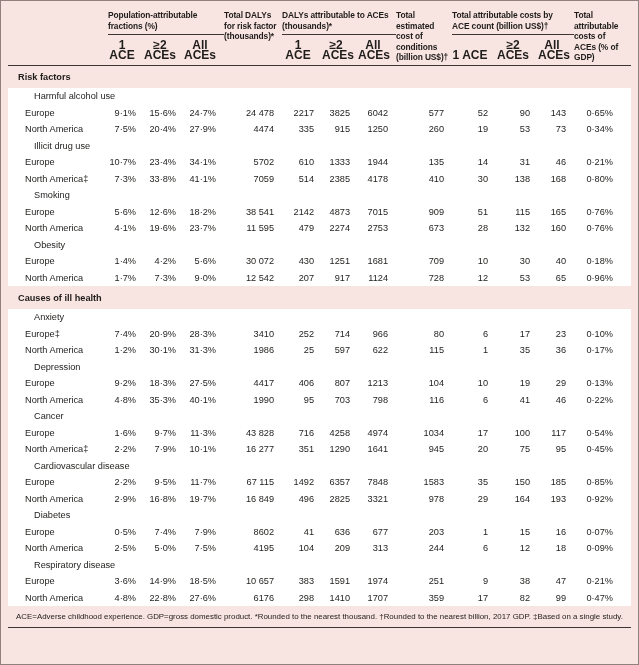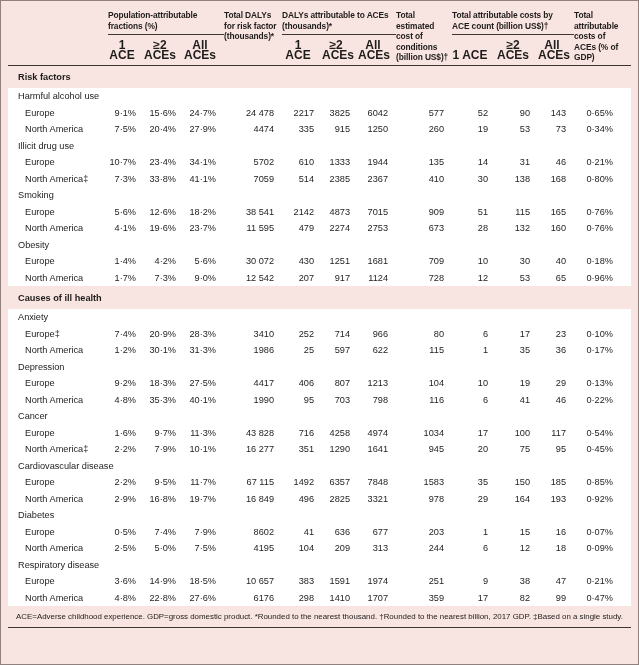--- a/index.html
+++ b/index.html
@@ -50,21 +50,21 @@
     vertical-align:middle;
     padding:0;
     box-sizing:border-box;
   }
   tr.r-section td {
     font-weight:700;
     height:23px;
     padding-left:10px;
   }
   tr.r-group td, tr.r-data td { background:var(--row_bg,#ffffff); }
-  tr.r-group td { height:16.5px; padding-left:10px; }
+  tr.r-group td { height:16.5px; padding-left:26px; }
   tr.r-data td { height:16.5px; }
   td.c-label { padding-left:17px;margin-top:48px; }
   td.c-num { text-align:right; padding-right:8px; }
   td.c-gdp { padding-right:18px; }
   
   .footnote {
     font-size:7.9px;
     line-height:9.5px;
     color:var(--text,#1f1d1b);
     padding:6px 3px 5px 3px;
@@ -181,21 +181,21 @@
           <td class="c-num c-gdp">0·21%</td>
         </tr>
         <tr class="r-data">
           <td class="c-label">North America‡</td>
           <td class="c-num">7·3%</td>
           <td class="c-num">33·8%</td>
           <td class="c-num">41·1%</td>
           <td class="c-num">7059</td>
           <td class="c-num">514</td>
           <td class="c-num">2385</td>
-          <td class="c-num">2367</td>
+          <td class="c-num">4178</td>
           <td class="c-num">410</td>
           <td class="c-num">30</td>
           <td class="c-num">138</td>
           <td class="c-num">168</td>
           <td class="c-num c-gdp">0·80%</td>
         </tr>
         <tr class="r-group">
           <td colspan="13">Smoking</td>
         </tr>
         <tr class="r-data">

